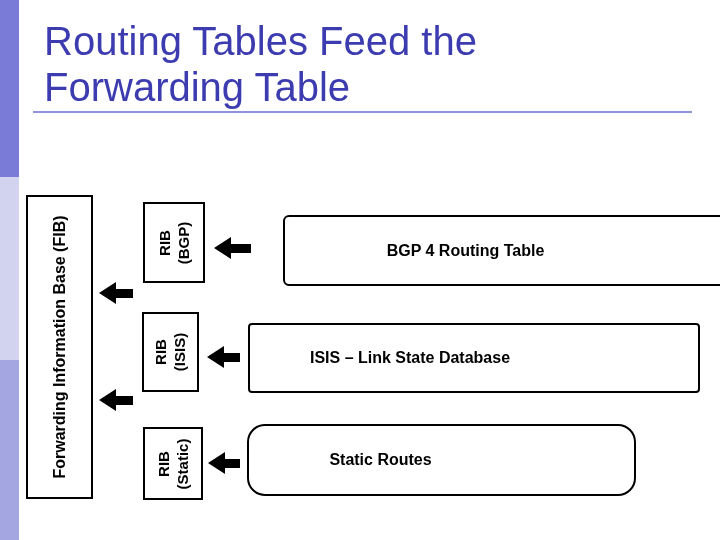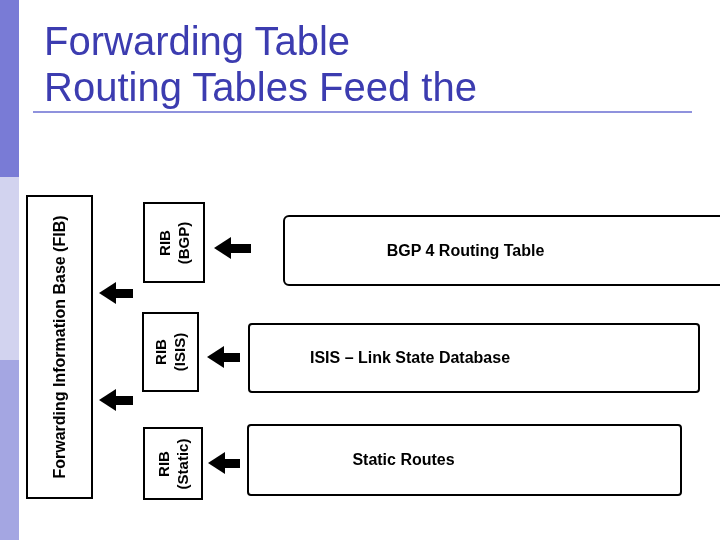--- a/index.html
+++ b/index.html
@@ -83,21 +83,21 @@
     border: 2px solid var(--box_border);
     background: #fff;
     display: flex; align-items: center; justify-content: center;
     font-weight: bold;
     font-size: 16px;
     color: #000;
     white-space: nowrap;
   }
   .src-1 { left: 255px; top: 215px; width: 443px; height: 71px; border-radius: 6px;  padding-right: 78px; margin-left: 28px; }
   .src-2 { left: 248px; top: 323px; width: 452px; height: 70px; border-radius: 4px; padding-right: 128px; }
-  .src-3 { left: 247px; top: 424px; width: 435px; height: 72px; border-radius: 4px; padding-right: 122px; }
+  .src-3 { left: 247px; top: 424px; width: 389px; height: 72px; border-radius: 18px; padding-right: 122px; }
 
   
   .arrow { position: absolute; height: 22px; display: flex; align-items: center; }
   .arrow .head {
     width: 0; height: 0;
     border-top: 11px solid transparent;
     border-bottom: 11px solid transparent;
     border-right: 17px solid var(--arrow);
   }
   .arrow .tail { flex: 1; height: 9px; background: var(--arrow); }
@@ -110,22 +110,22 @@
 </head>
 <body>
 
 <div class="canvas">
 
   <div class="sidebar-seg seg-top"></div>
   <div class="sidebar-seg seg-middle"></div>
   <div class="sidebar-seg seg-bottom"></div>
 
   <h1 class="title">
+    <span>Routing Tables Feed the</span>
     <span>Forwarding Table</span>
-    <span>Routing Tables Feed the</span>
   </h1>
   <div class="title-underline"></div>
 
   <div class="fib-box">
     <div class="vtext">Forwarding Information Base (FIB)</div>
   </div>
 
   <div class="rib-box rib-1">
     <div class="vtext">
       <span>RIB</span>

